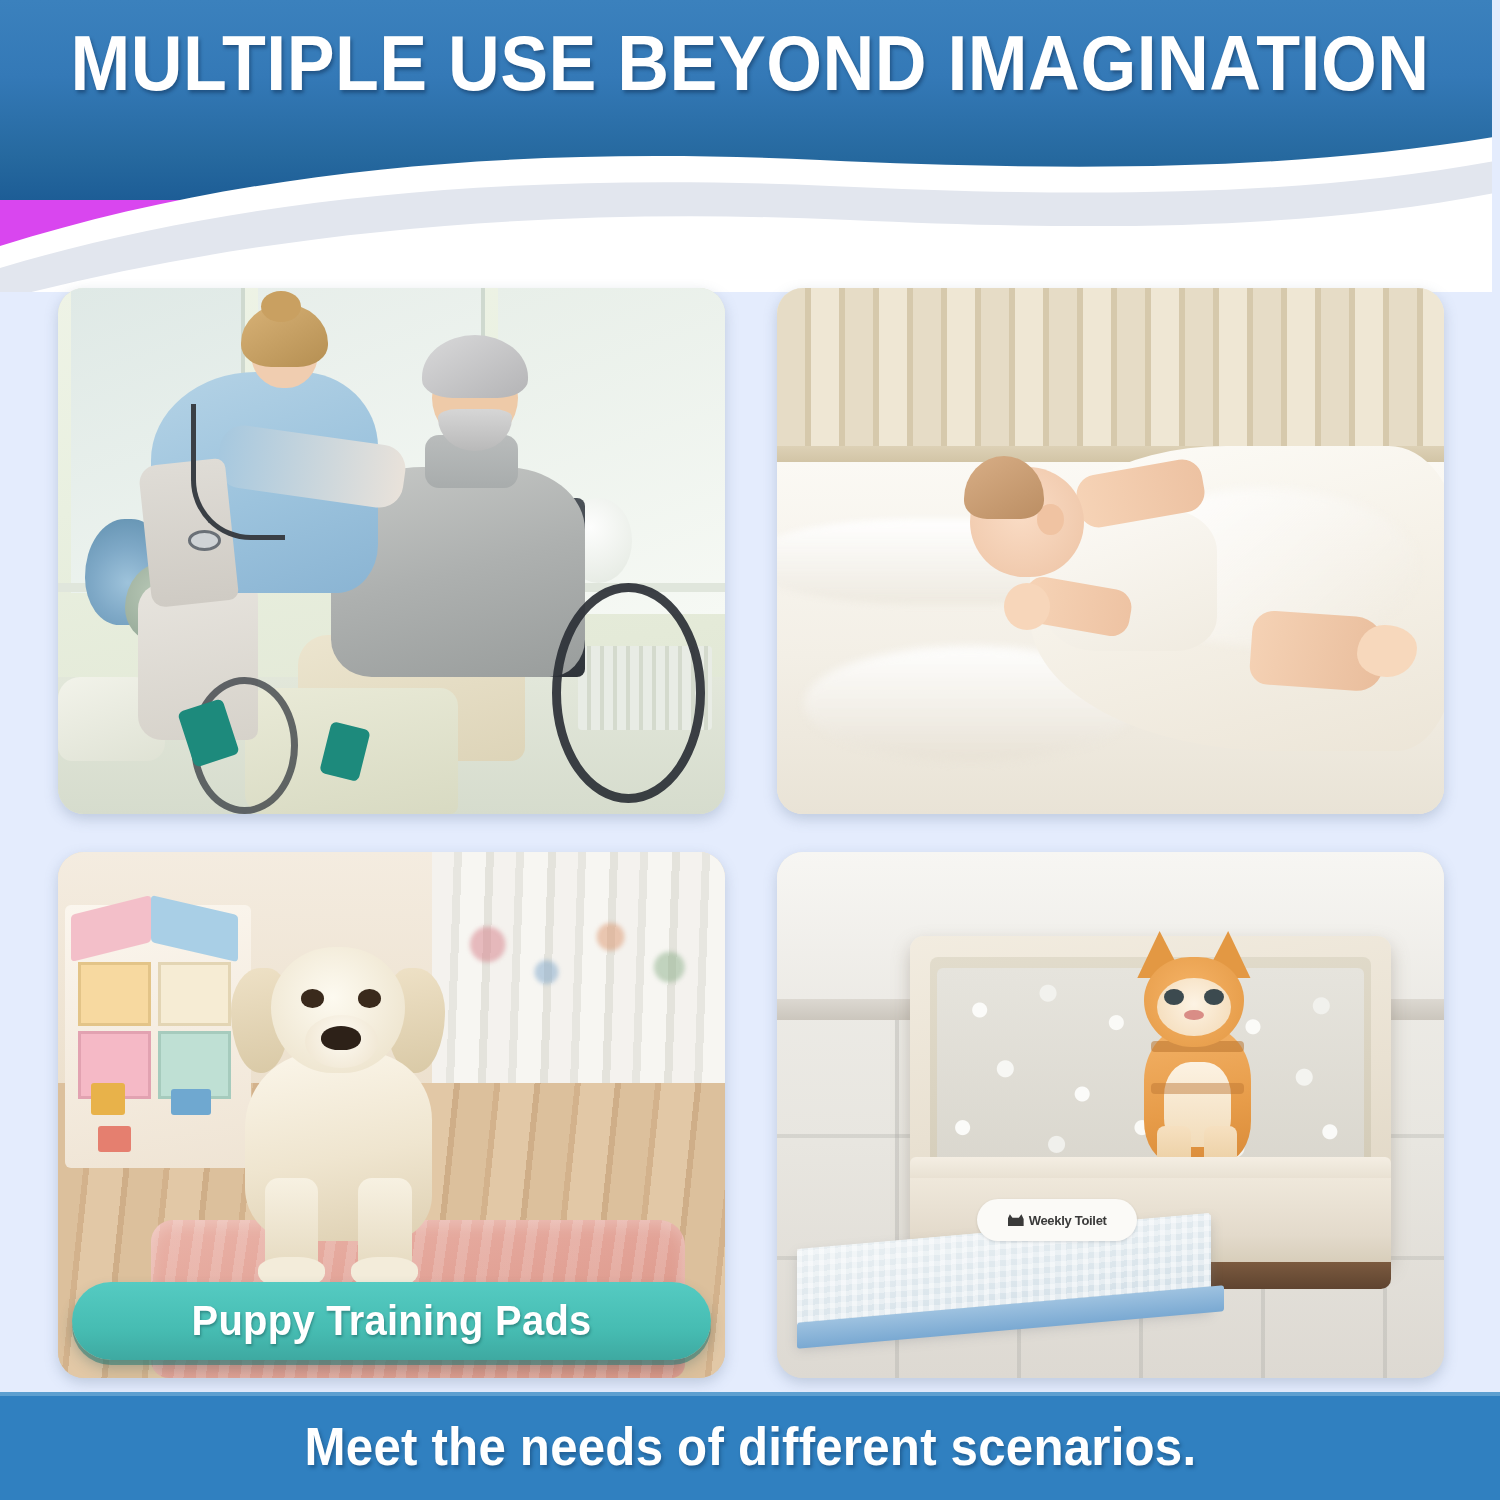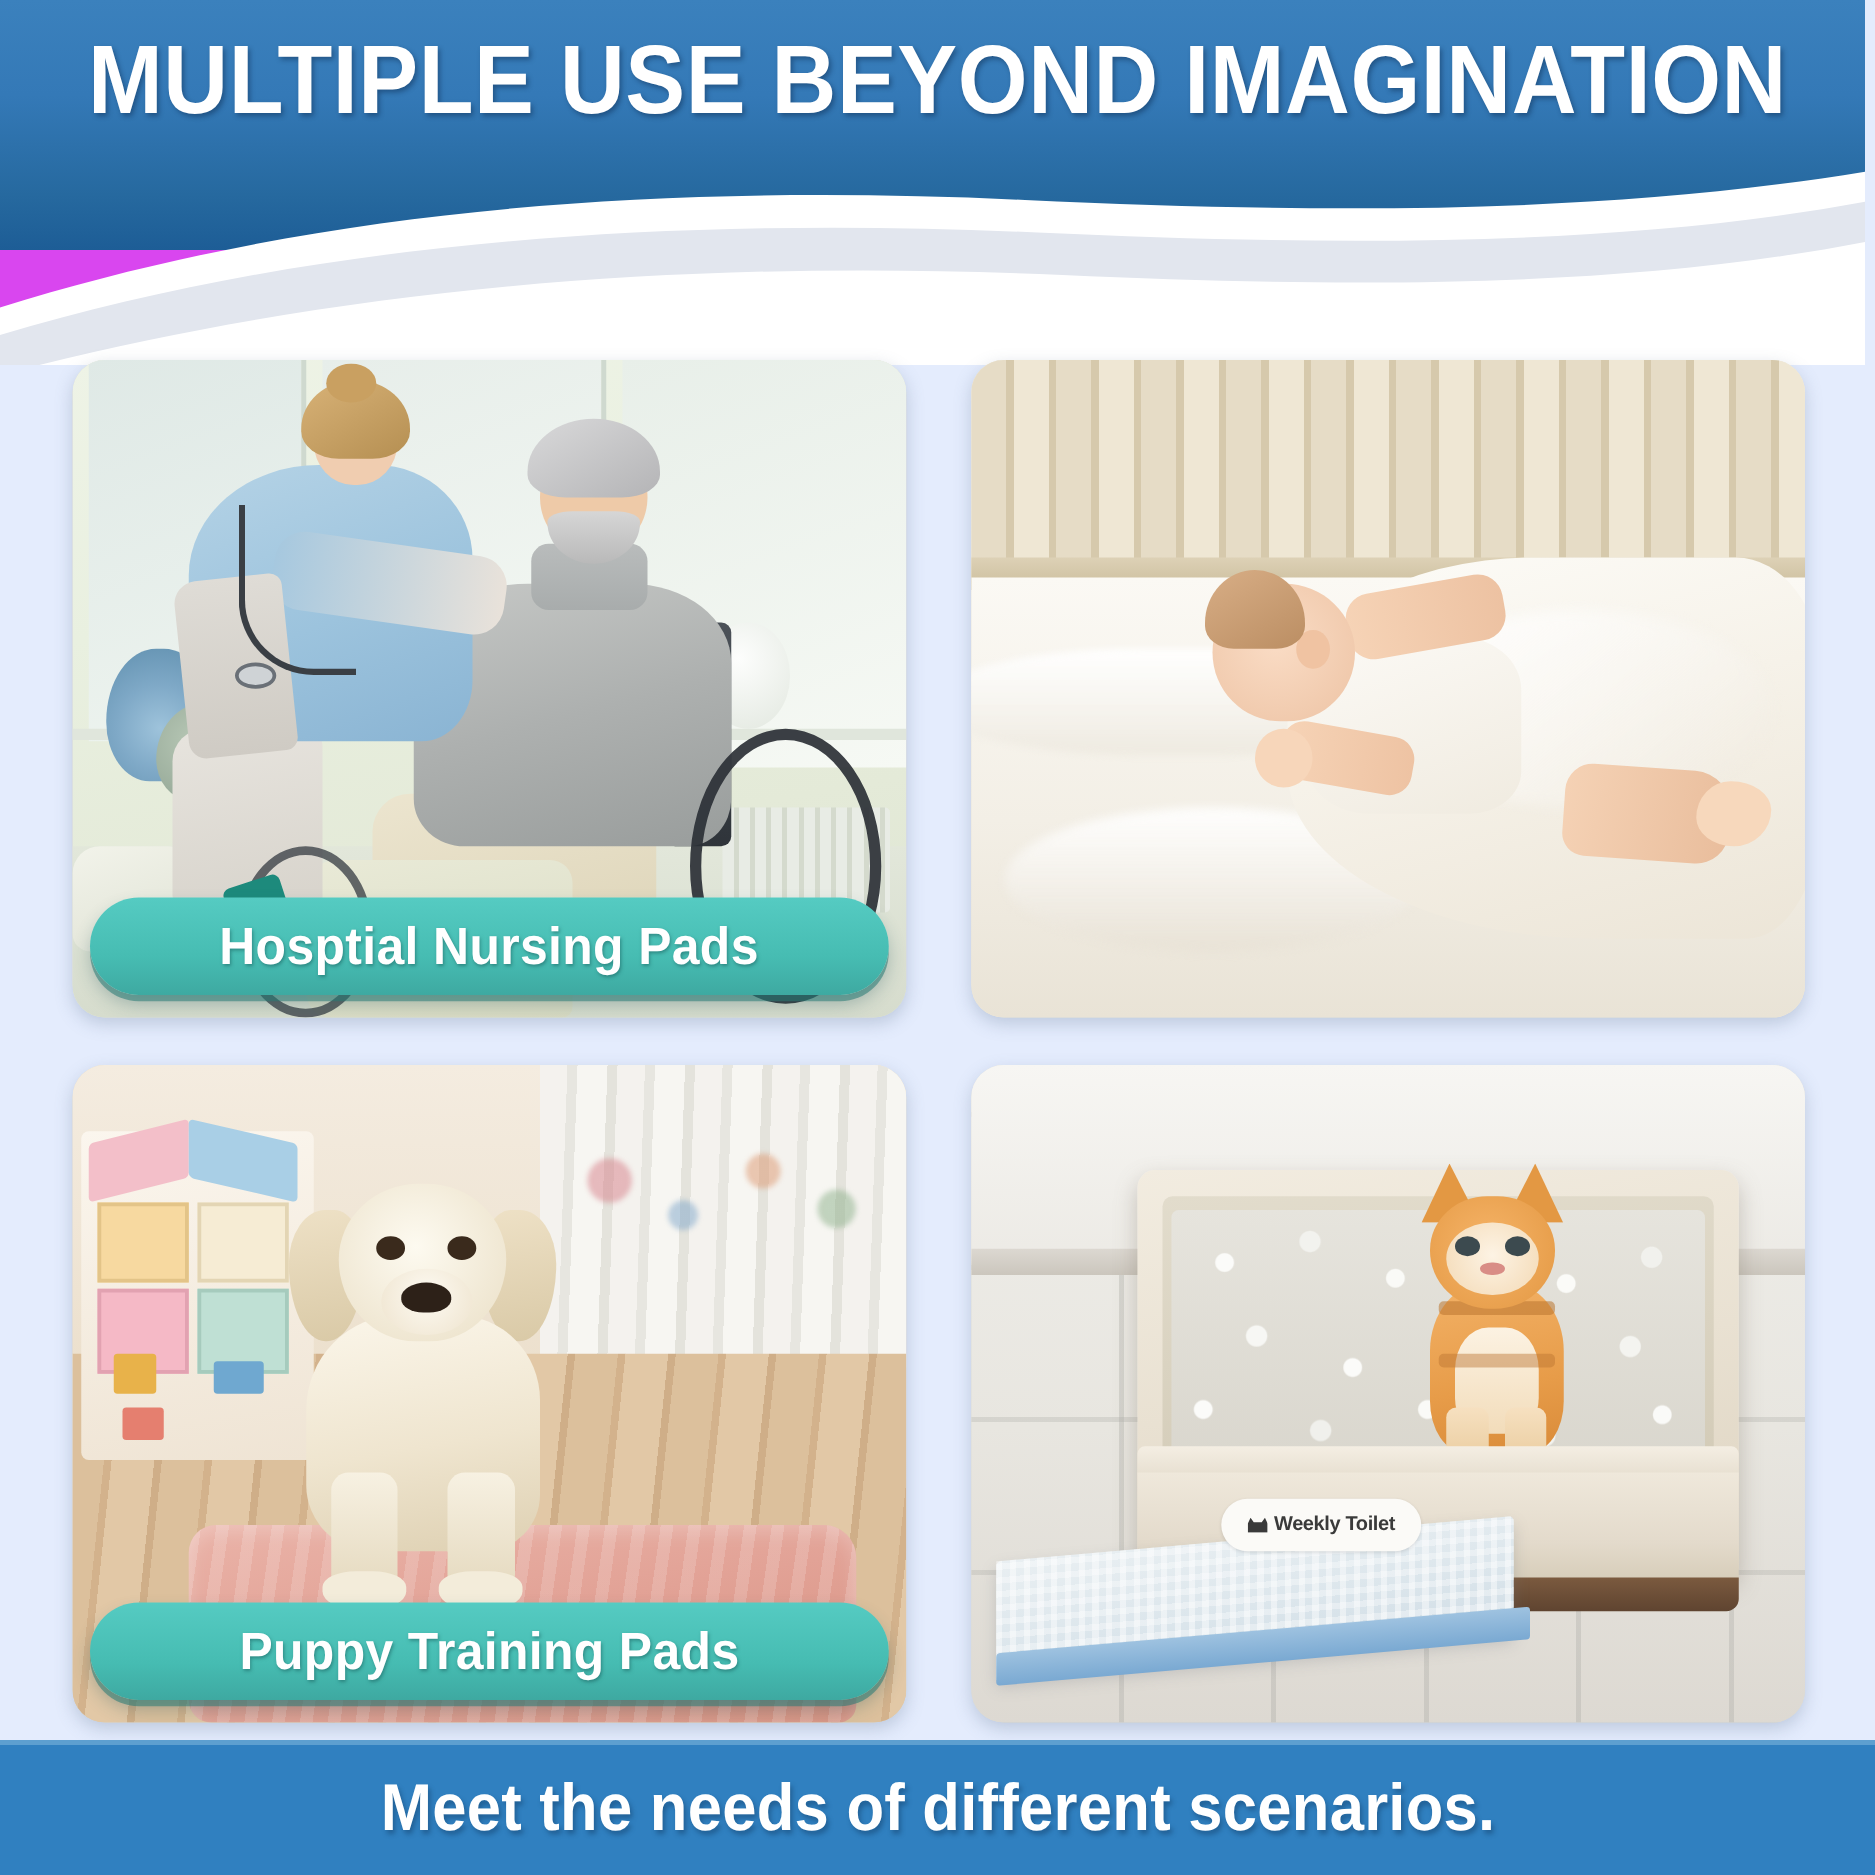--- a/index.html
+++ b/index.html
@@ -328,21 +328,21 @@
     background:linear-gradient(180deg,#efe8db 0%,#e3dacb 60%,#d3c9b4 100%);
     border-radius:0 0 12px 12px; }
   .p4-box-dark { position:absolute; left:20%; top:78%; width:72%; height:5%;
     background:linear-gradient(180deg,#7b5a3f,#5f4430); border-radius:0 0 10px 10px; }
   .p4-sticker { position:absolute; left:30%; top:66%; width:24%; height:8%;
     background:#fbfaf7; border-radius:999px;
     display:flex; align-items:center; justify-content:center; gap:5px;
     box-shadow:0 1px 3px rgba(0,0,0,.12); }
   .p4-sticker-cat { width:16px; height:12px; background:#3a3a3a;
     clip-path:polygon(0 40%,14% 0,30% 30%,70% 30%,86% 0,100% 40%,100% 100%,0 100%); }
-  .p4-sticker-text { font-size:16px; font-weight:700; color:#3a3a3a;
+  .p4-sticker-text { font-size:13px; font-weight:700; color:#3a3a3a;
     font-family:"Liberation Sans", sans-serif; letter-spacing:-0.3px; white-space:nowrap; }
   .p4-pad { position:absolute; left:3%; top:72%; width:62%; height:18%;
     background:linear-gradient(175deg,#e9eff2 0%,#dce6ec 55%,#cfdce5 100%);
     transform:skewY(-5deg); border-radius:4px;
     box-shadow:0 6px 12px rgba(110,120,130,.28); }
   .p4-pad-tex { position:absolute; inset:0;
     background:repeating-linear-gradient(90deg,rgba(255,255,255,.45) 0 5px,transparent 5px 11px),
                repeating-linear-gradient(0deg,rgba(255,255,255,.35) 0 5px,transparent 5px 11px); }
   .p4-pad-edge { position:absolute; left:3%; top:86%; width:64%; height:5%;
     background:linear-gradient(180deg,#9ec2e0,#7aa9d2); transform:skewY(-5deg); border-radius:3px; }
@@ -423,23 +423,20 @@
       <div class="p1-steth"></div>
         <div class="p1-steth-b"></div>
       <div class="p1-nurse-head"></div>
       <div class="p1-nurse-hair"></div>
       <div class="p1-nurse-bun"></div>
       <div class="p1-wheel"></div>
         <div class="p1-wheel2"></div>
       <div class="p1-handle"></div>
         <div class="p1-handle2"></div>
     </div>
-    <div class="badge">
-      <span class="badge-label">Hosptial Nursing Pads</span>
-    </div>
   </div>
 
   <div class="card">
     <div class="photo">
       <div class="p2-bg"></div>
       <div class="p2-crib"></div>
       <div class="p2-crib-rail"></div>
       <div class="p2-sheet"></div>
       <div class="p2-sheet-f1"></div>
         <div class="p2-sheet-f2"></div>

